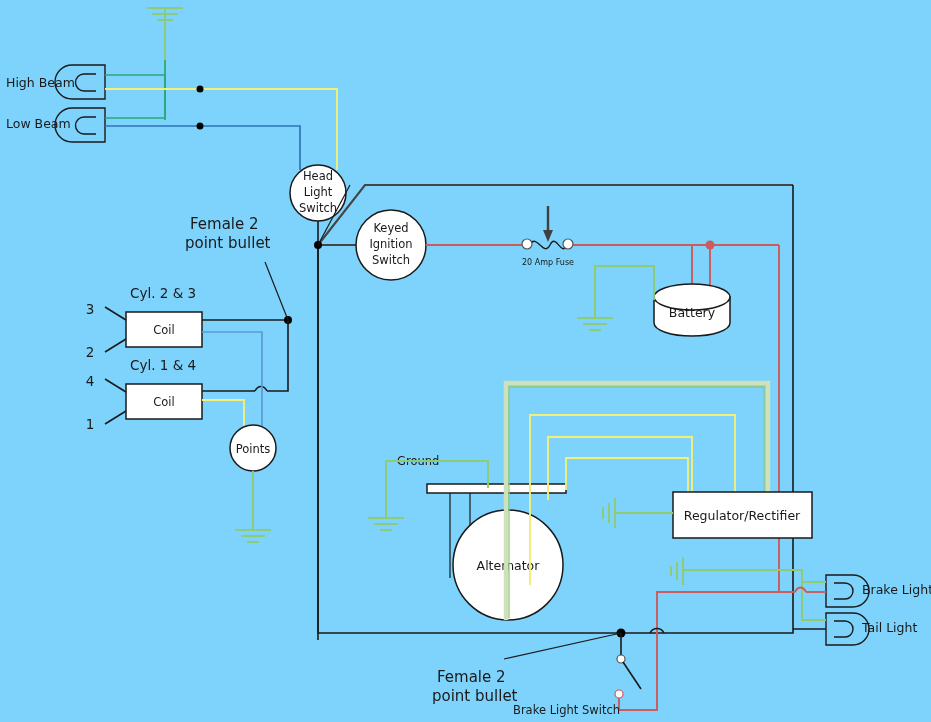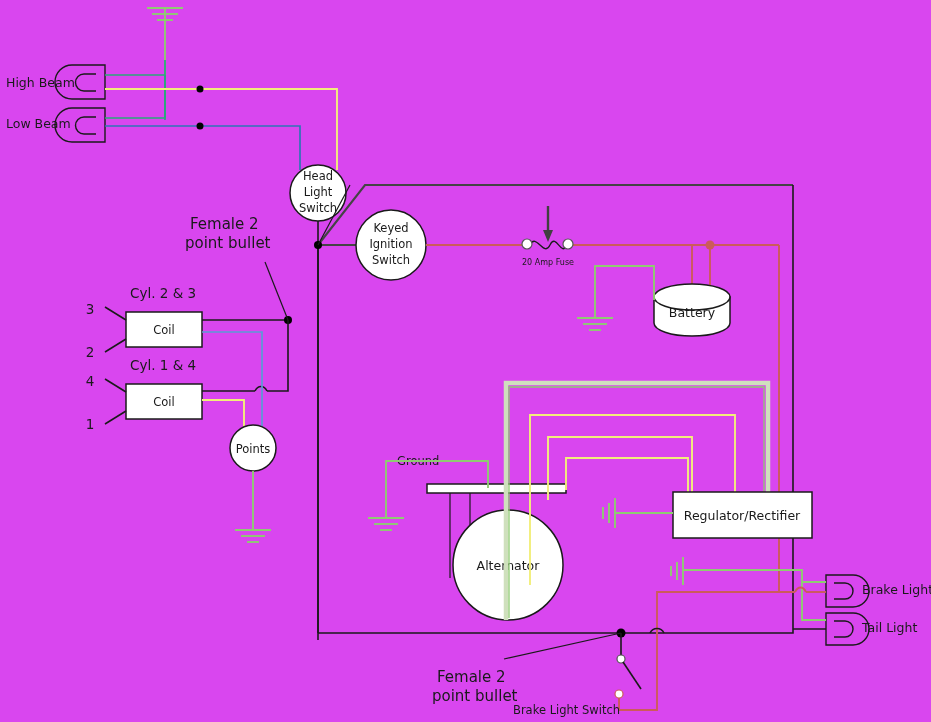--- a/index.html
+++ b/index.html
@@ -1,19 +1,19 @@
 <!DOCTYPE html>
 <html><head>
 <meta charset="utf-8">
 <title>Wiring Diagram</title>
 <style>
   html,body{margin:0;padding:0;background:#ffffff;}
   body{width:931px;height:722px;overflow:hidden;
        font-family:"DejaVu Sans","Liberation Sans",sans-serif;}
-  #diagram-root{position:relative;width:931px;height:722px;background:#d946ef;}
+  #diagram-root{position:relative;width:931px;height:722px;background:#7dd3fc;}
   svg{display:block;}
   .lbl{font-family:"DejaVu Sans","Liberation Sans",sans-serif;fill:#1a1a1a;}
   .lbl-12{font-size:12.5px;}
   .lbl-11{font-size:11.5px;}
   .lbl-13{font-size:13.5px;}
   .lbl-14{font-size:15px;}
   .lbl-8{font-size:8px;}
   .wire{fill:none;stroke-linecap:butt;stroke-linejoin:miter;}
   .w-black{stroke:#1a1a1a;stroke-width:1.6;}
   .w-frame{stroke:#444444;stroke-width:2.1;}

